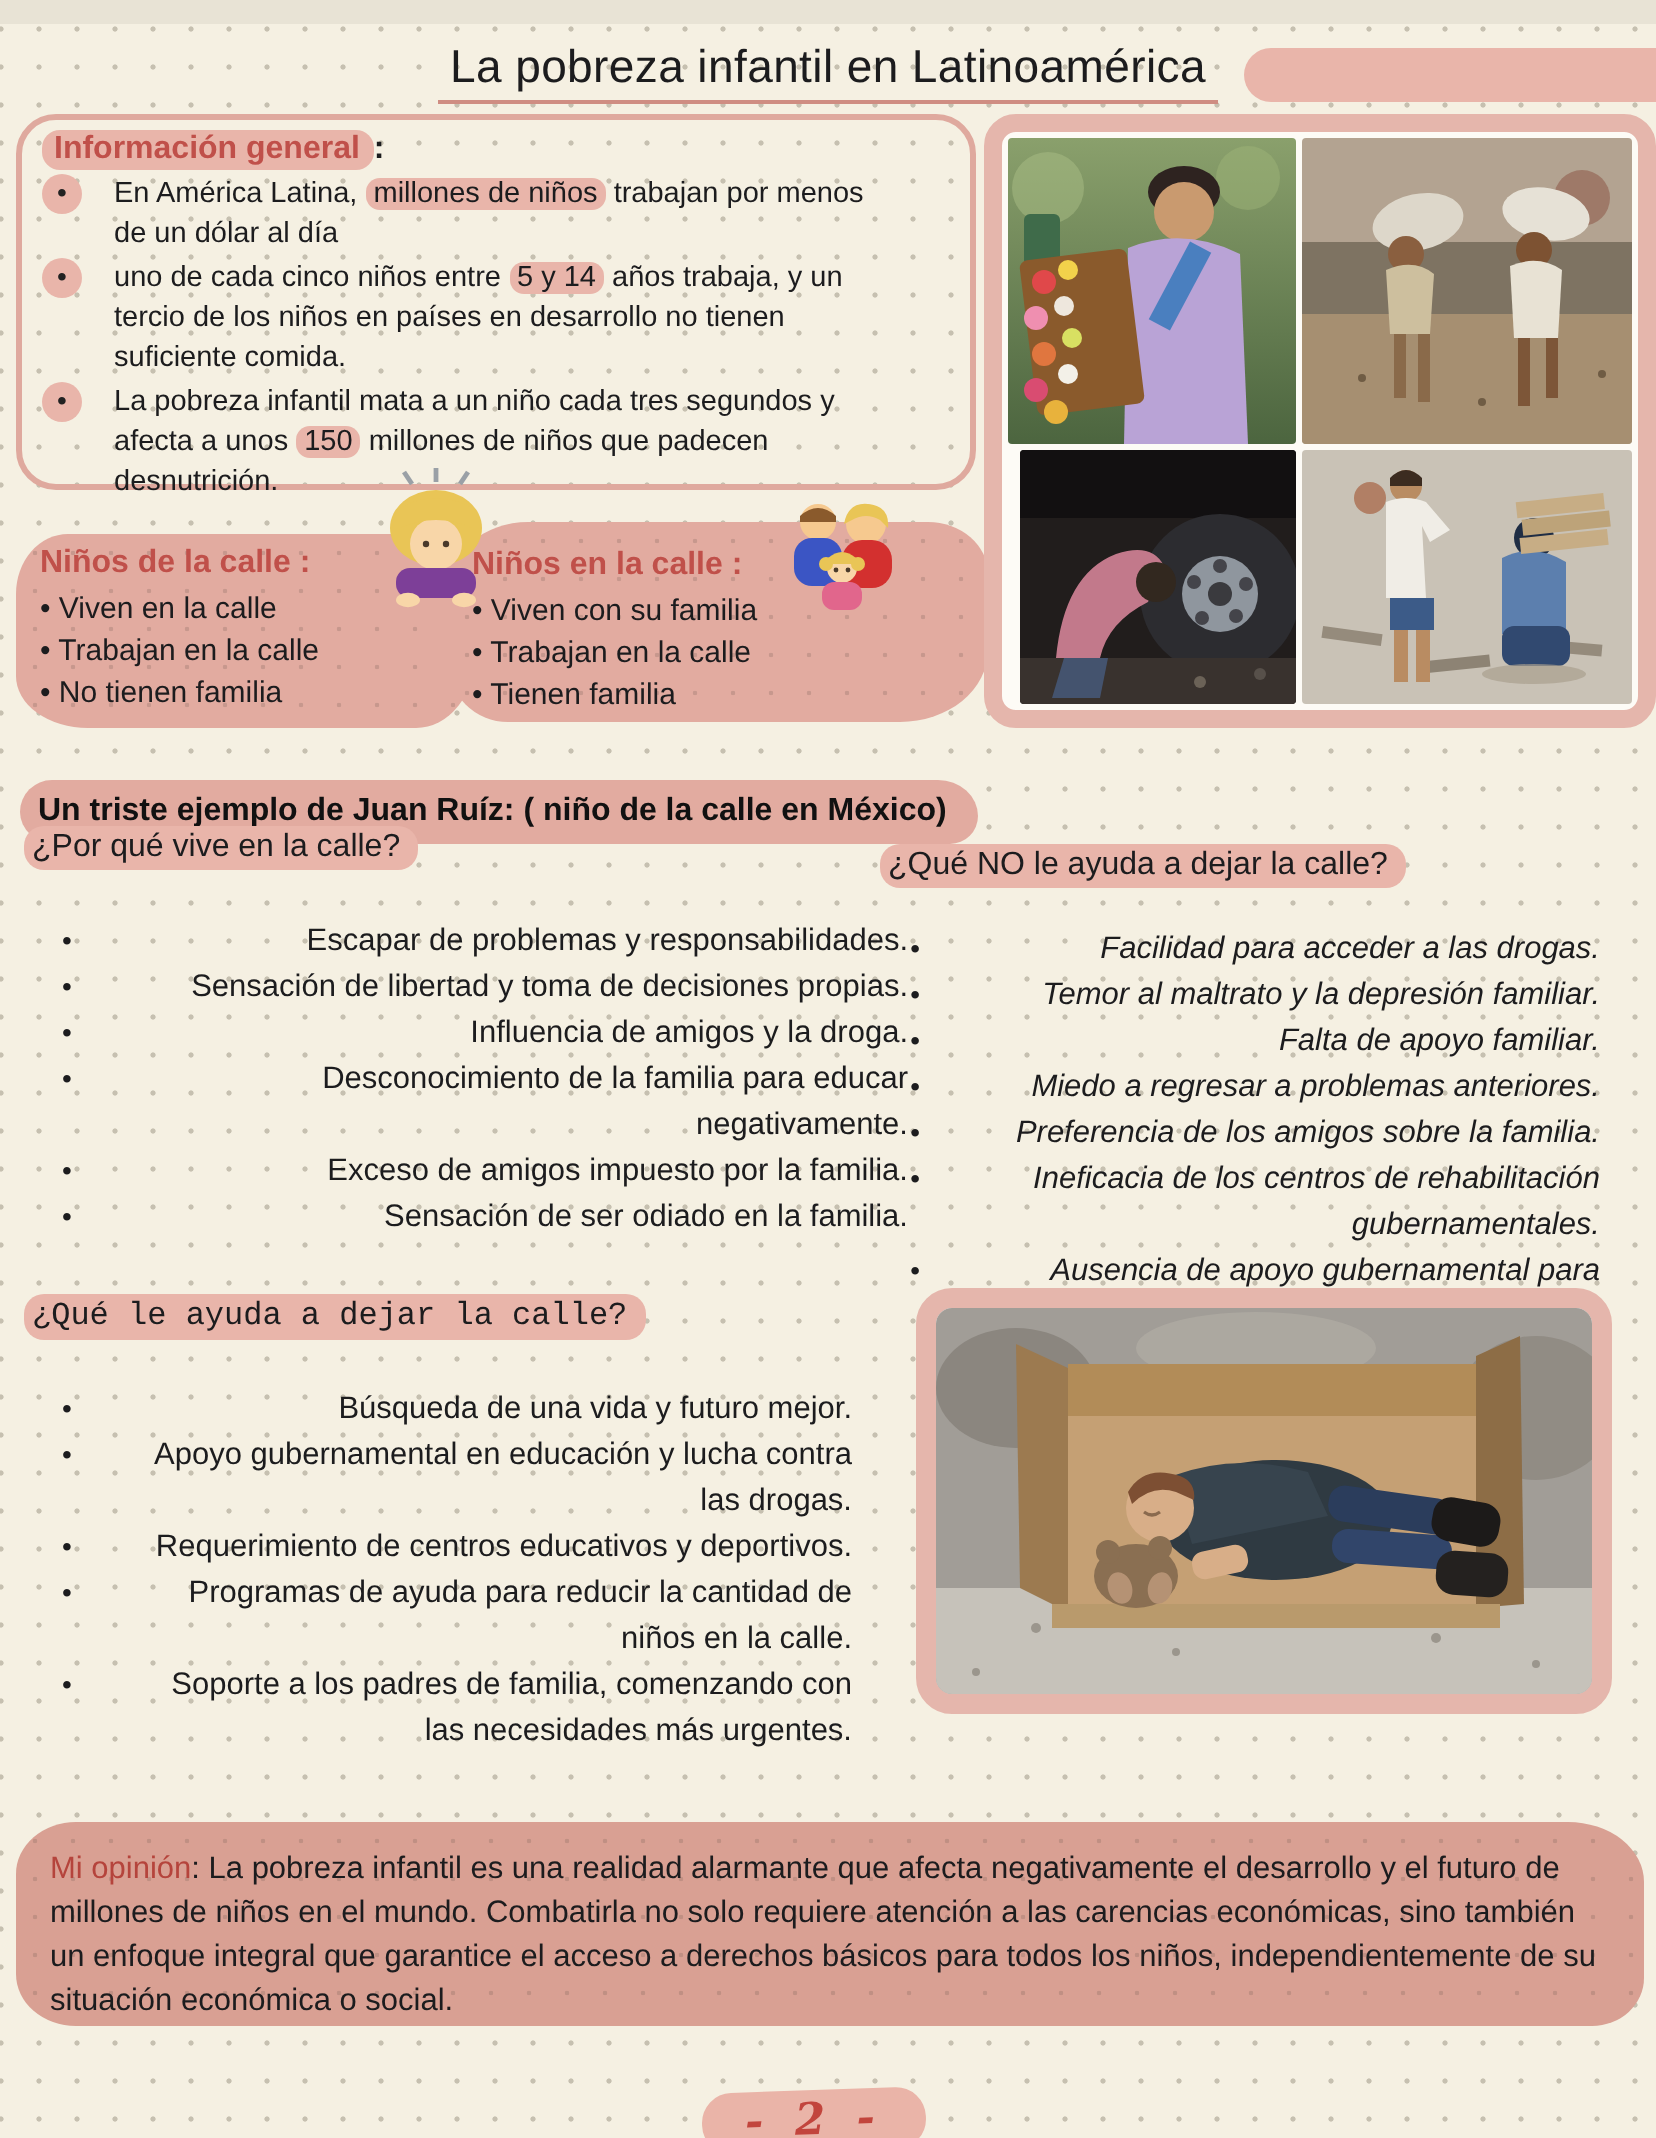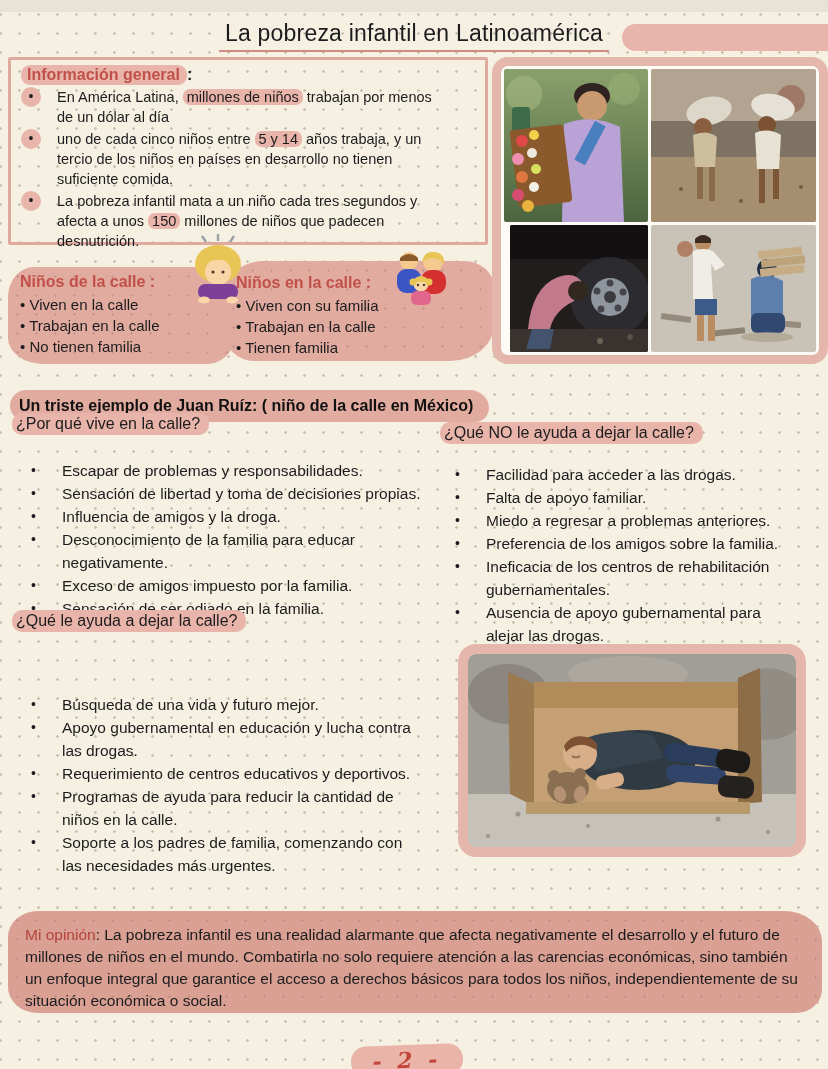--- a/index.html
+++ b/index.html
@@ -12,21 +12,21 @@
   }
   .dotted{background-image:radial-gradient(circle,rgba(104,84,74,.22) 1px,rgba(0,0,0,0) 1.3px);background-size:19px 19px;}
   
   .title-row{position:absolute;left:0;top:6;width:100%;text-align:center;z-index:3;}
   .title-text{display:inline-block;font-size:23px;letter-spacing:.2px;border-bottom:2px solid #cf8d82;padding:2px 6px 3px;}
   .tpill{position:absolute;background:#e9b5aa;z-index:1;}
   .tpill-l{left:0;top:15;width:226;height:25px;border-radius:0 13px 13px 0;}
   .tpill-r{left:622px;top:12px;width:206px;height:27px;border-radius:14px 0 0 14px;}
   
   .info-box{position:absolute;left:8px;top:45px;width:480px;height:188px;box-sizing:border-box;
-    border:3px solid #dfa99e;border-radius:2px;padding:5px 8px 4px 8px;}
+    border:3px solid #dfa99e;border-radius:20px;padding:5px 8px 4px 8px;}
   .info-heading{font-size:16px;font-weight:bold;margin:1px 0 3px 2px;}
   .info-heading .red-hl{color:#c0504a;background:#e9b5aa;border-radius:9px;padding:1px 7px 2px 6px;}
   .info-list{list-style:none;margin:0;padding:0;width:424px;}
   .info-list li{position:relative;padding-left:38px;font-size:14.5px;line-height:20px;margin-bottom:2px;}
   .info-list li .dotc{position:absolute;left:2px;top:0;width:20px;height:20px;background:#e9b5aa;border-radius:50%;
     color:#222;font-size:14px;line-height:19px;text-align:center;}
   .ihl{background:#e9b5aa;border-radius:7px;padding:0 4px;box-decoration-break:clone;-webkit-box-decoration-break:clone;}
   
   .collage{position:absolute;left:492px;top:45px;width:336px;height:307px;box-sizing:border-box;margin:0;
     background:#fdfbf6;border:9px solid #e5b6ac;border-radius:16px;z-index:2;}
@@ -47,26 +47,26 @@
   .emoji svg{display:block;}
   .emoji-bow{left:188px;top:222px;width:62px;height:70px;}
   .emoji-family{left:394px;top:238px;width:54px;height:56px;}
   
   .example-heading{position:absolute;left:10px;top:378px;margin:0;font-size:16px;font-weight:bold;color:#111;
     background:#e2aba0;border-radius:16px 20px 14px 18px/16px 18px 14px 16px;padding:7px 16px 7px 9px;}
   .q{position:absolute;font-size:16px;}
   .q .qhl{background:#e9b5aa;border-radius:10px;padding:2px 9px 3px 4px;}
   .q-why{left:12px;top:403px;}
   .q-nohelp{left:440px;top:412px;}
-  .q-help{left:12px;top:600px;}
-  .list{list-style:none;margin:0;padding:0;position:absolute;font-size:15.5px;line-height:23px;}
+  .q-help{left:12px;top:637px;font-family:Liberation Mono, monospace;}
+  .list{list-style:none;margin:0;padding:0;position:absolute;font-size:15.5px;line-height:23px;text-align:right;}
   .list li{position:relative;padding-left:34px;}
   .list li::before{content:"•";position:absolute;left:3px;top:0;font-size:14px;}
   .list-why{left:28px;top:447px;width:426px;}
-  .list-nohelp{left:452px;top:451px;width:348px;}
+  .list-nohelp{left:452px;top:451px;width:348px;font-style:italic;}
   .list-help{left:28px;top:681px;width:398px;}
   
   .sleep-photo{position:absolute;left:458px;top:632px;width:348px;height:213px;box-sizing:border-box;margin:0;
     border:10px solid #e5b6ac;border-radius:18px;overflow:hidden;background:#fff;}
   .sleep-photo svg{display:block;width:100%;height:100%;}
   
   .opinion{position:absolute;left:8px;top:899px;width:814px;height:102px;box-sizing:border-box;
     background-color:#d9a093;border-radius:30px 38px 26px 30px/26px 30px 24px 26px;padding:13px 16px 0 17px;}
   .opinion::before{content:"";position:absolute;left:40px;right:60px;top:-11px;height:22px;z-index:-1;
     background-image:radial-gradient(circle at 18px 11px,#d9a093 15px,rgba(0,0,0,0) 16px);background-size:47px 22px;background-repeat:repeat-x;}
@@ -262,20 +262,21 @@
       <li><span>Influencia de amigos y la droga.</span></li>
       <li><span>Desconocimiento de la familia para educar negativamente.</span></li>
       <li><span>Exceso de amigos impuesto por la familia.</span></li>
       <li><span>Sensación de ser odiado en la familia.</span></li>
     </ul>
 
   <div class="q q-nohelp"><span class="qhl">¿Qué NO le ayuda a dejar la calle?</span></div>
   <ul class="list list-nohelp">
 
   <li><span>Facilidad para acceder a las drogas.</span></li>
+      <li><span>Temor al maltrato y la depresión familiar.</span></li>
       <li><span>Falta de apoyo familiar.</span></li>
       <li><span>Miedo a regresar a problemas anteriores.</span></li>
       <li><span>Preferencia de los amigos sobre la familia.</span></li>
       <li><span>Ineficacia de los centros de rehabilitación gubernamentales.</span></li>
       <li><span>Ausencia de apoyo gubernamental para alejar las drogas.</span></li>
     </ul>
 
   <div class="q q-help"><span class="qhl">¿Qué le ayuda a dejar la calle?</span></div>
   <ul class="list list-help">
 

